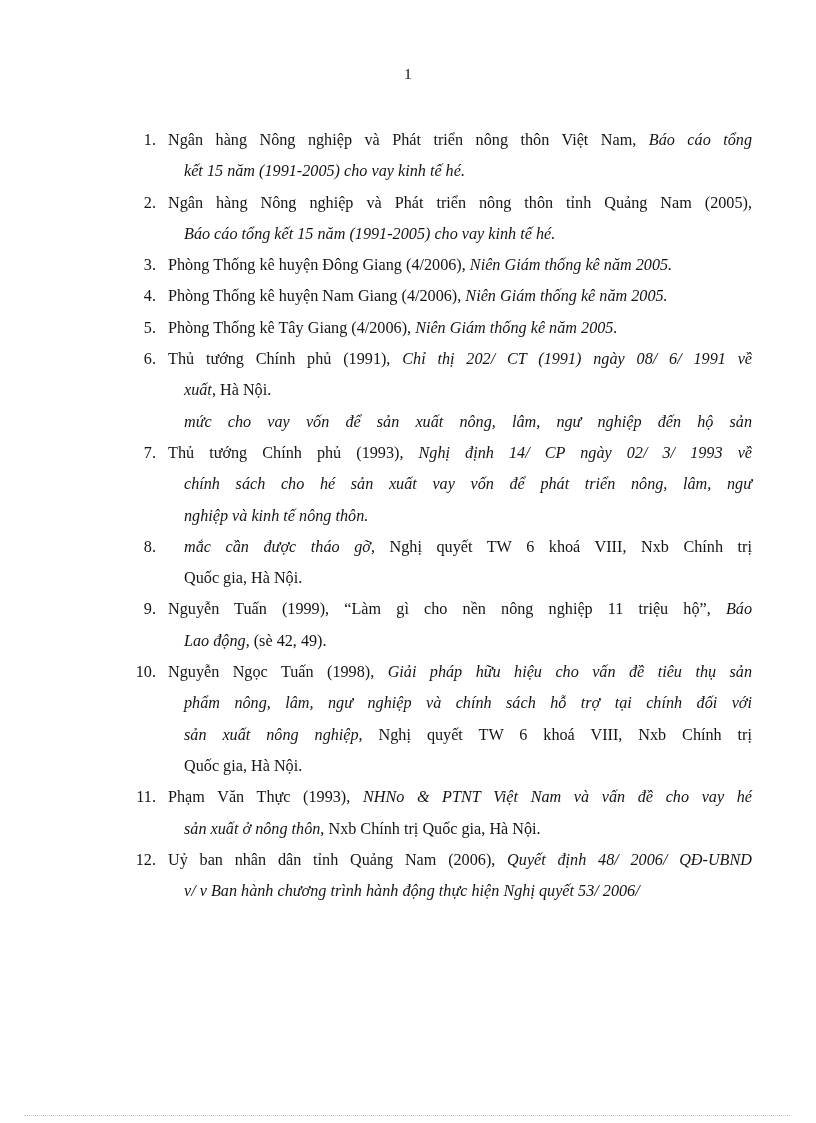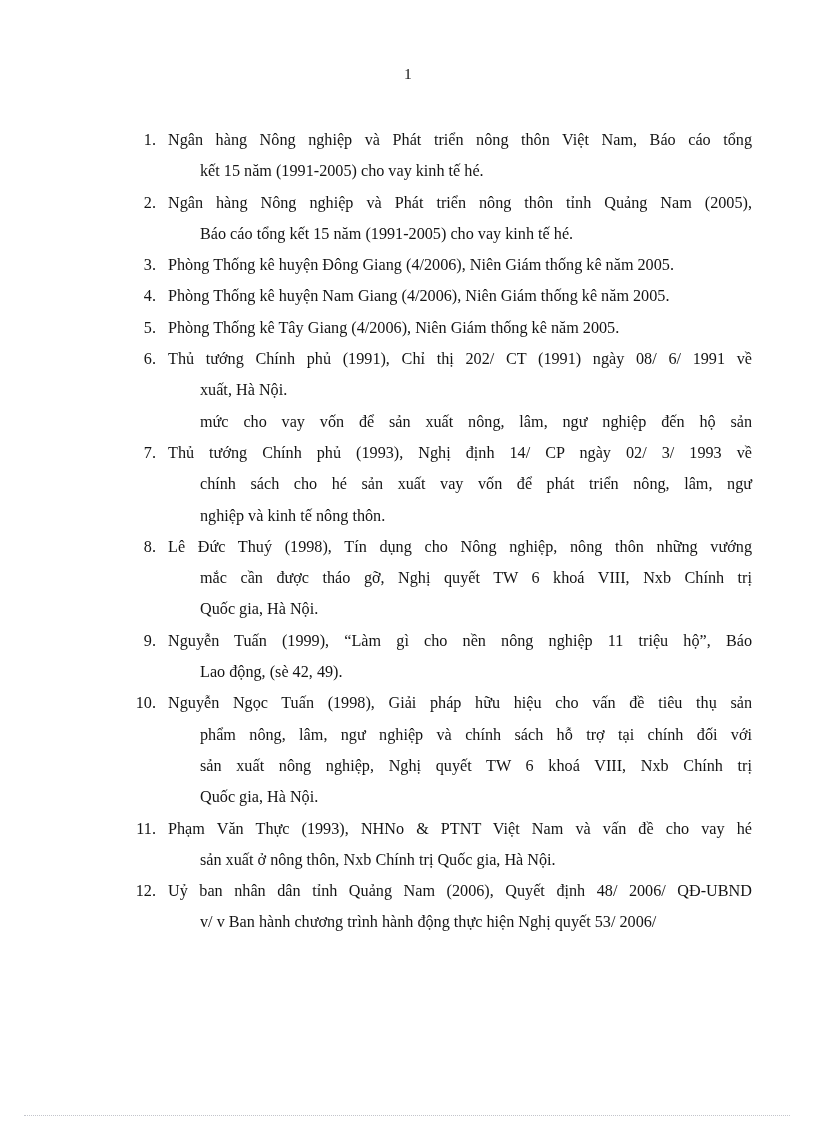--- a/index.html
+++ b/index.html
@@ -61,27 +61,28 @@
     display: block;
     text-indent: 0;
     padding-left: 32px;
     margin-left: -32px;
   }
   .ref-body > .ln {
     display: block;
     white-space: nowrap;
   }
   .ln.first { margin-left: 0px; }
-  .ln.cont  { margin-left: 32px; }
+  .ln.cont  { margin-left: 16px; }
   .ln.just {
     white-space: normal;
     text-align: justify;
     text-align-last: justify;
   }
   i, .it {
+    font-style: italic;
   }
   .footer-rule {
     position: absolute;
     left: 24px;
     top: 1115px;
     width: 766px;
     height: 1px;
     border-top: 1px dotted #b9bcc4;
     opacity: 0.85;
   }
@@ -138,21 +139,20 @@
         <span class="ref-num">7.</span>
         <span class="ref-body">
           <span class="ln first just"><span class="">Thủ tướng Chính phủ (1993), </span><span class="it">Nghị định 14/ CP ngày 02/ 3/ 1993  về</span></span>
           <span class="ln cont just"><span class="it">chính sách cho hé sản xuất vay vốn để phát triển nông, lâm, ngư</span></span>
           <span class="ln cont"><span class="it">nghiệp và kinh tế nông thôn.</span></span>
         </span>
       </div>
       <div class="ref">
         <span class="ref-num">8.</span>
         <span class="ref-body">
-          <span class="ln first just"><span class="">Lê Đức Thuý (1998), </span><span class="it">Tín dụng cho Nông nghiệp, nông thôn những vướng</span></span>
           <span class="ln cont just"><span class="it">mắc cần được tháo gỡ</span><span class="">, Nghị quyết TW 6 khoá VIII, Nxb Chính trị</span></span>
           <span class="ln cont"><span class="">Quốc gia, Hà Nội.</span></span>
         </span>
       </div>
       <div class="ref">
         <span class="ref-num">9.</span>
         <span class="ref-body">
           <span class="ln first just"><span class="">Nguyễn Tuấn (1999), “Làm gì cho nền nông nghiệp 11 triệu hộ”, </span><span class="it">Báo</span></span>
           <span class="ln cont"><span class="it">Lao động</span><span class="">, (sè 42, 49).</span></span>
         </span>

